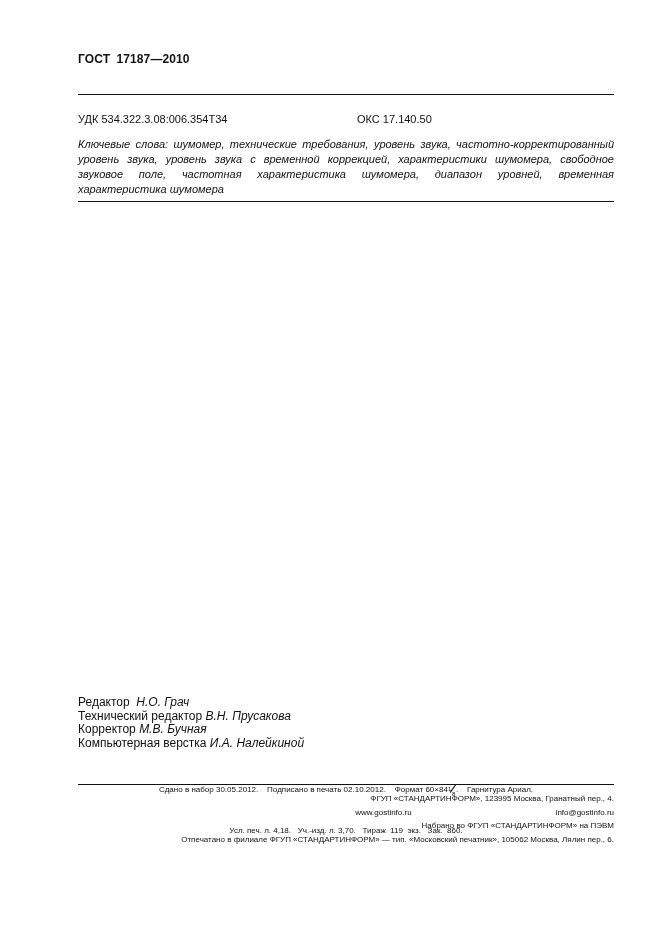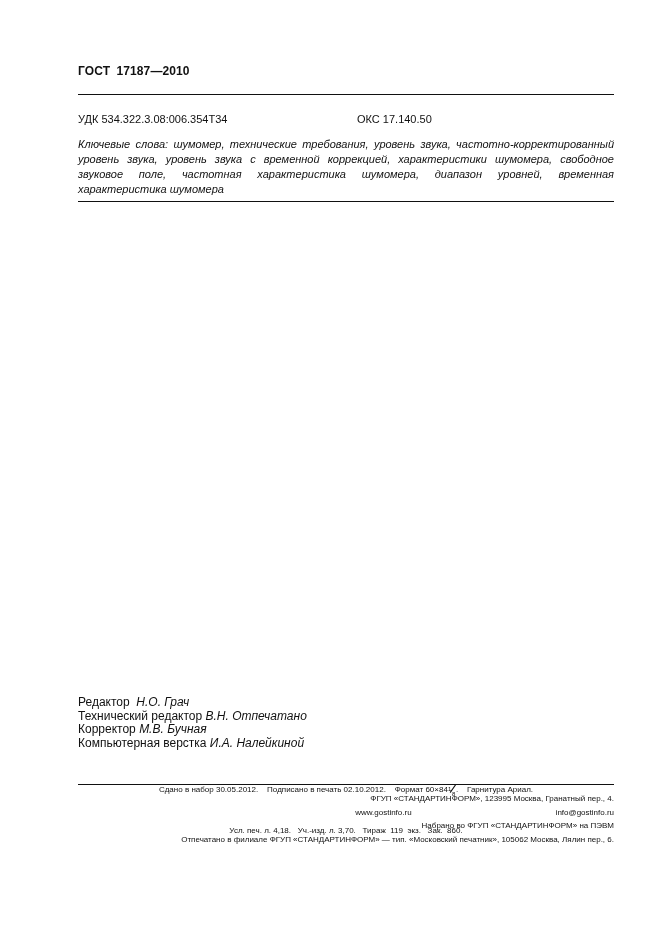--- a/index.html
+++ b/index.html
@@ -10,21 +10,21 @@
     body {
       width: 661px;
       height: 936px;
       position: relative;
       overflow: hidden;
       font-family: "Liberation Sans", sans-serif;
       color: #111111;
     }
     .abs { position: absolute; }
     .doc-code {
-      left: 78px; top: 64px;
+      left: 78px; top: 52px;
       font-size: 12px; font-weight: bold;
       letter-spacing: 0.1px;
       word-spacing: 3px;
     }
     .rule {
       left: 78px; width: 536px; height: 0;
       border-top: 1.3px solid #111;
     }
     .class-row {
       left: 78px; top: 113px; width: 536px;
@@ -88,21 +88,21 @@
 
 <div class="abs keywords">Ключевые слова: шумомер, технические требования, уровень звука, частотно-корректированный уровень звука, уровень звука с временной коррекцией, характеристики шумомера, свободное звуковое поле, частотная характеристика шумомера, диапазон уровней, временная характеристика шумомера</div>
 
 <div class="abs rule" style="top:201px;"></div>
 
 <div class="abs credits">
   <div>
     <span>Редактор</span>&nbsp; <span class="name">Н.О. Грач</span>
   </div>
   <div>
-    <span>Технический редактор</span> <span class="name">В.Н. Отпечатано</span>
+    <span>Технический редактор</span> <span class="name">В.Н. Прусакова</span>
   </div>
   <div>
     <span>Корректор</span> <span class="name">М.В. Бучная</span>
   </div>
   <div>
     <span>Компьютерная верстка</span> <span class="name">И.А. Налейкиной</span>
   </div>
 </div>
 
 <div class="abs print-info">

